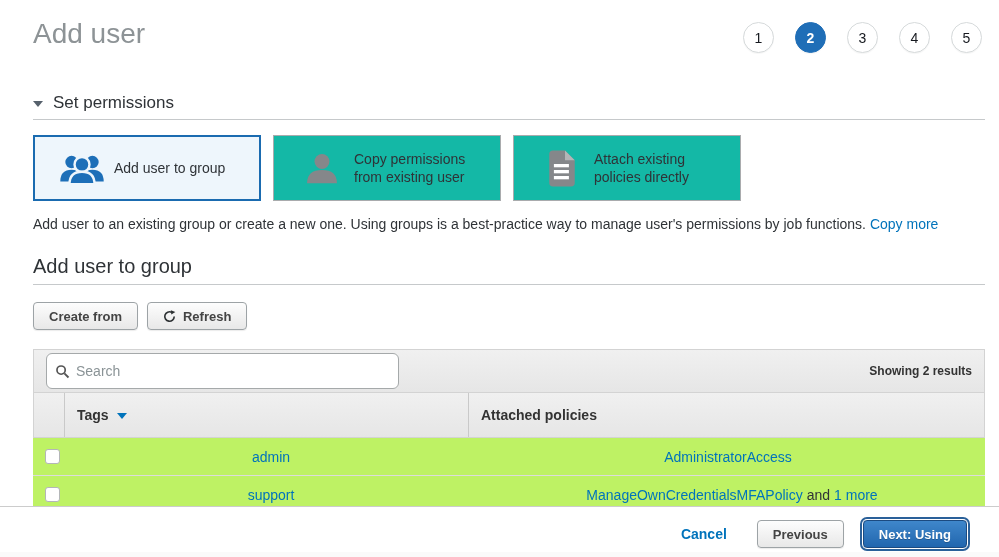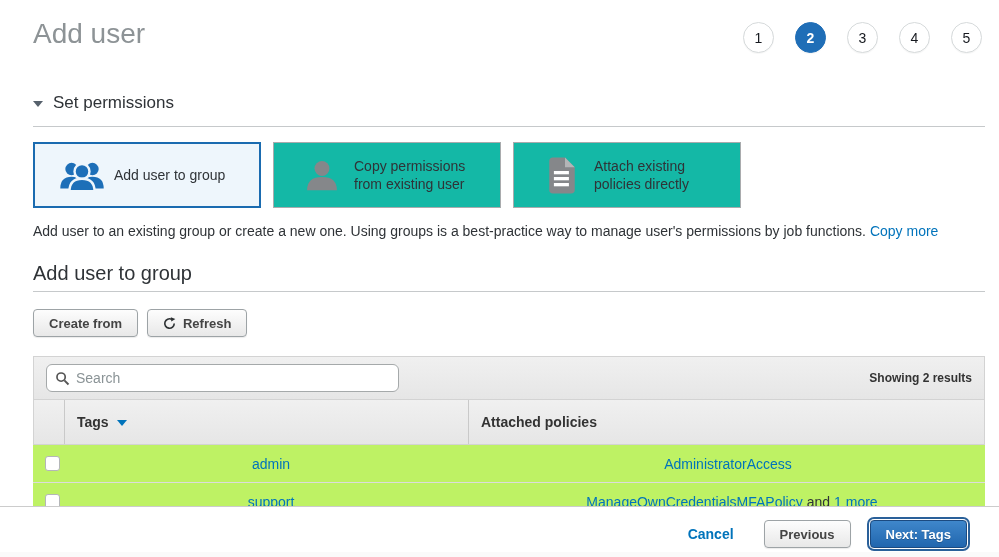--- a/index.html
+++ b/index.html
@@ -11,21 +11,21 @@
   
   .header-row { display:flex; justify-content:space-between; align-items:flex-start; margin-top:16px; }
   .page-title { font-size:28px; line-height:36px; font-weight:400; color:#8d9396; }
   .steps { display:flex; gap:21px; margin-top:6px; margin-right:3px; }
   .step { width:31px; height:31px; border:1px solid #d6dadb; border-radius:50%; background:#fff;
           display:flex; align-items:center; justify-content:center; font-size:14px; color:#16191f;
           box-shadow:0 1px 1px rgba(0,0,0,.04); }
   .step.active { background:#1f6eb7; border-color:#1f6eb7; color:#fff; font-weight:bold; }
 
   
-  .section-hdr { margin-top:40px; padding-bottom:13px; border-bottom:1px solid #c6c9cb;
+  .section-hdr { margin-top:40px; padding-bottom:6px; border-bottom:1px solid #c6c9cb;
                  display:flex; align-items:center; gap:10px; }
   .caret-down { width:0; height:0; border-left:5px solid transparent; border-right:5px solid transparent;
                 border-top:6px solid #56616c; margin-top:2px; }
   .section-hdr-label { font-size:17px; color:#2f3337; }
 
   
   .cards { display:flex; gap:12px; margin-top:15px; }
   .card { width:228px; height:66px; border:1px solid #a9abad; background:#14b8a6;
           display:flex; align-items:center; padding-left:24px; cursor:pointer; }
   .card.selected { border:2px solid #1a6bb0; background:#eef6fc; padding-left:23px; }
@@ -44,21 +44,21 @@
          font-family:"Liberation Sans", sans-serif; font-size:13px; font-weight:bold; color:#444;
          background:linear-gradient(#fdfdfd,#e8e8e8); border:1px solid #9da3a6; border-radius:4px;
          box-shadow:0 1px 1px rgba(0,0,0,.08); cursor:pointer; }
   .btn-primary { color:#fff; background:linear-gradient(#3f87cb,#2166ae); border:1px solid #1b4a80;
                  box-shadow:0 0 0 1px #fff, 0 0 0 3px #2a6099; text-shadow:0 1px 0 rgba(0,0,0,.2); }
 
   
   .table-wrap { margin-top:19px; }
   .table-band { height:44px; background:linear-gradient(#f0f0f0,#e6e6e6); border:1px solid #d3d3d3; }
   .search-band { display:flex; align-items:center; padding:0 12px; }
-  .search-box { width:353px; height:28px; background:#fff; border:1px solid #a5a9aa; border-radius:6px;
+  .search-box { width:353px; height:36px; background:#fff; border:1px solid #a5a9aa; border-radius:6px;
                 display:flex; align-items:center; padding-left:8px; }
   .search-box input { border:none; outline:none; flex:1; font-size:14px; font-family:"Liberation Sans", sans-serif;
                       color:#333; background:transparent; padding-left:6px; }
   .search-box input::placeholder { color:#8a9396; }
   .results-summary { margin-left:auto; font-size:12px; font-weight:bold; color:#333; }
 
   .col-grid { display:grid; grid-template-columns:30px 404px 1fr; align-items:center; }
   .header-band { border-top:none; font-weight:bold; font-size:14px; color:#333; height:45px; }
   .hdr-cell { display:flex; align-items:center; height:100%; padding-left:12px; }
   .hdr-cell + .hdr-cell { border-left:1px solid #c9c9c9; }
@@ -218,17 +218,17 @@
     </div>
 
   </div>
 
   <div class="footer">
     <a class="cancel-link">Cancel</a>
     <button class="btn">
       <span>Previous</span>
     </button>
     <button class="btn btn-primary">
-      <span>Next: Tags</span>
+      <span>Next: Using</span>
     </button>
   </div>
   <div class="bottom-strip"></div>
 </div>
 
 </body></html>

